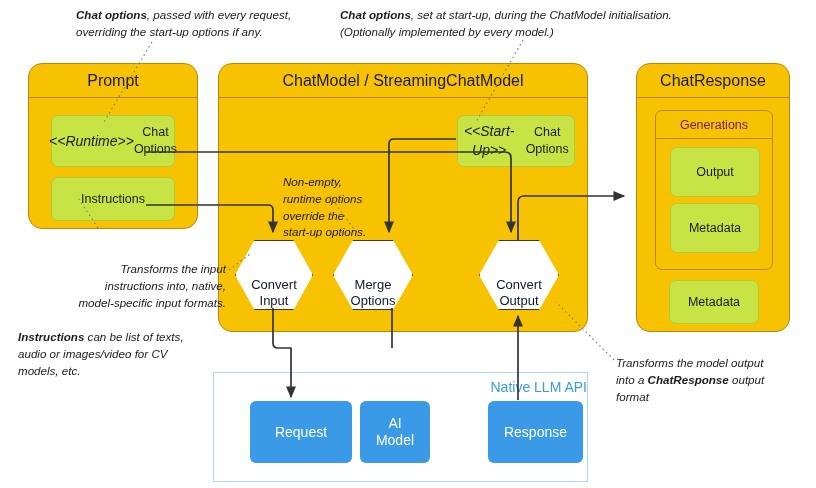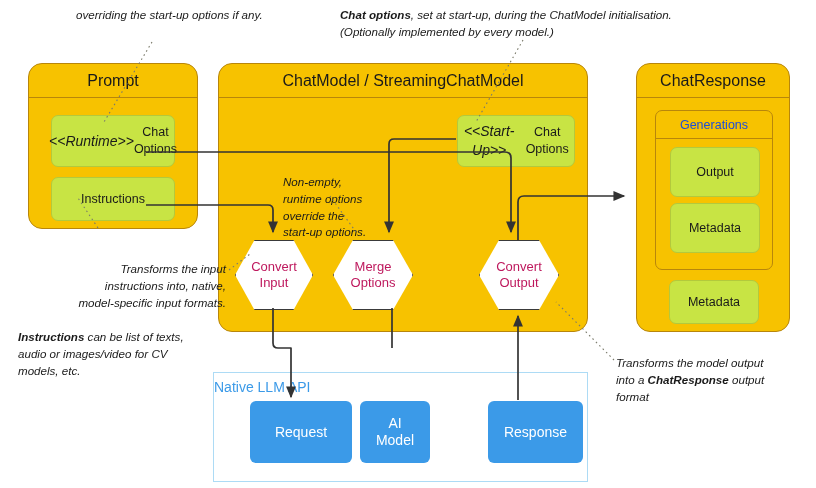--- a/index.html
+++ b/index.html
@@ -19,32 +19,32 @@
   
   .green{background:#c8e444;border:1.1px solid #b3c93c;border-radius:7px;
          display:flex;align-items:center;justify-content:center;
          color:#1a1a1a;font-size:12.5px;text-align:center;line-height:1.35;}
   .green .stereo{font-style:italic;font-size:14px;}
 
   
   .subpkg{background:#f7c200;border:1.1px solid #b8860b;border-radius:7px;}
   .subpkg-title{position:absolute;left:0;right:0;top:0;height:27px;
                 display:flex;align-items:center;justify-content:center;
-                font-size:12.5px;color:#1d4ed8;border-bottom:1.1px solid #b8860b;text-align:right;}
-
-  
-  .hex{position:absolute;display:flex;align-items:center;justify-content:center;
-       text-align:center;font-size:13px;line-height:1.25;color:#be185d;
+                font-size:12.5px;color:#701a75;border-bottom:1.1px solid #b8860b;text-align:right;}
+
+  
+  .hex{position:absolute;display:flex;align-items:flex-end;justify-content:center;
+       text-align:center;font-size:13px;line-height:1.25;color:#0f172a;
        background:#ffffff;border:1.2px solid #3a3a3a;
        clip-path:polygon(25% 0%,75% 0%,100% 50%,75% 100%,25% 100%,0% 50%);}
   .hex span{display:block;}
 
   
   .apigroup{background:#ffffff;border:1.4px solid #addbf5;}
-  .apilabel{position:absolute;left:0;right:0;top:6px;text-align:left;
+  .apilabel{position:absolute;left:0;right:0;top:6px;text-align:right;
             font-size:14px;color:#3b9ae8;}
   .blue{background:#3b9ae8;border-radius:6px;display:flex;align-items:center;
         justify-content:center;text-align:center;color:#ffffff;font-size:14px;
         line-height:1.2;}
 
   
   .note{position:absolute;font-style:italic;font-size:11.6px;line-height:1.45;
         color:#1a1a1a;}
   .note b{font-weight:bold;font-style:italic;}
   .note.right{text-align:right;}
@@ -161,20 +161,21 @@
       <path d="M152,42 L104,122"></path>
       <path d="M523,40 L476,122"></path>
       <path d="M98,228 L78,198"></path>
       <path d="M229,270 L250,254"></path>
       <path d="M356,232 L330,196"></path>
       <path d="M614,360 L556,302"></path>
     </g>
   </svg>
 
   <div class="note" style="left:76px;top:7px;width:250px;">
+    <div><b>Chat options</b><span>, passed with every  request,</span></div>
     <div>overriding the start-up options if any.</div>
   </div>
 
   <div class="note" style="left:340px;top:7px;width:380px;">
     <div><b>Chat options</b><span>, set at start-up, during  the ChatModel initialisation.</span></div>
     <div>(Optionally implemented by every model.)</div>
   </div>
 
   <div class="note right" style="left:48px;top:261px;width:178px;">
     <div>Transforms the input</div>

